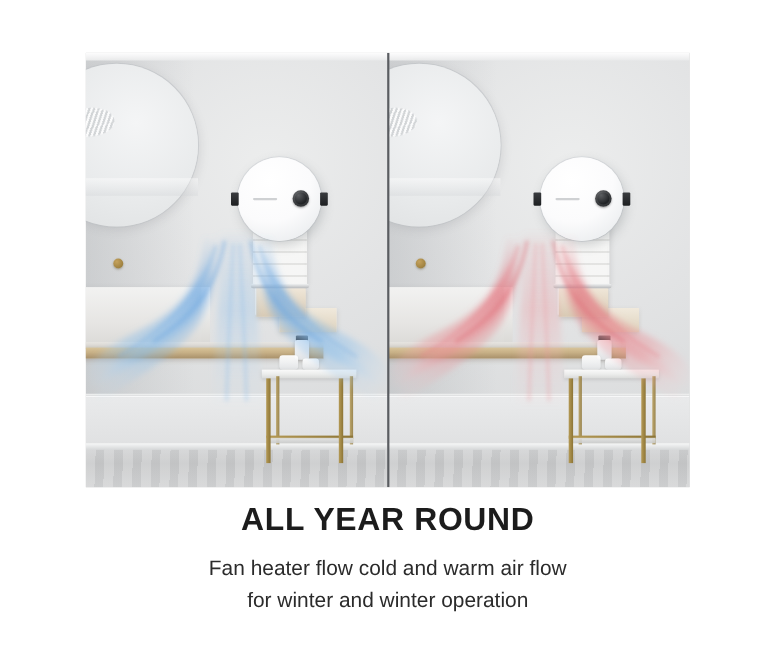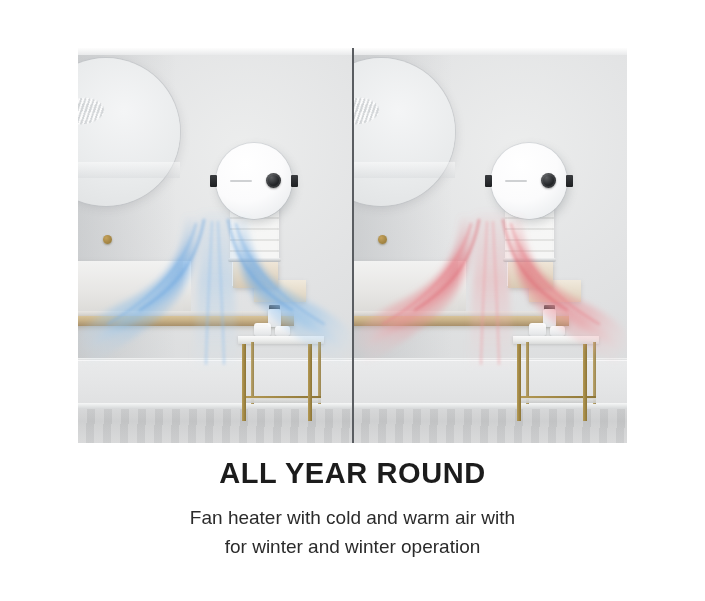--- a/index.html
+++ b/index.html
@@ -619,17 +619,17 @@
         <div class="leg leg-fl"></div>
         <div class="leg leg-fr"></div>
       </div>
     </div>
 
     <div class="divider"></div>
   </div>
 
   <div class="caption">
     <h1 class="headline">ALL YEAR ROUND</h1>
-    <p class="sub">Fan heater with cold and warm air with</p>
+    <p class="sub">Fan heater flow cold and warm air flow</p>
     <p class="sub" style="padding-top:2px">for winter and winter operation</p>
   </div>
 
 </div>
 
 </body></html>

